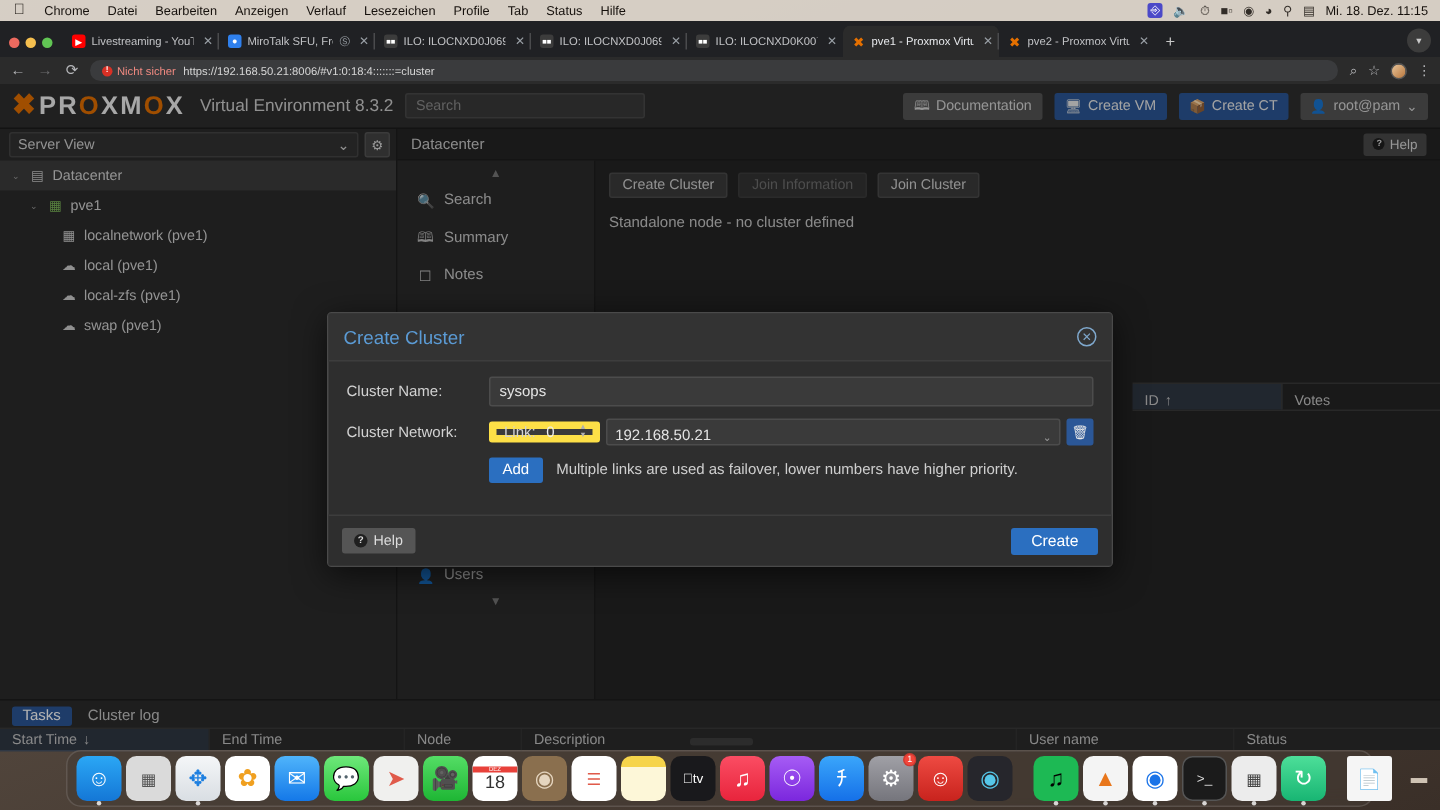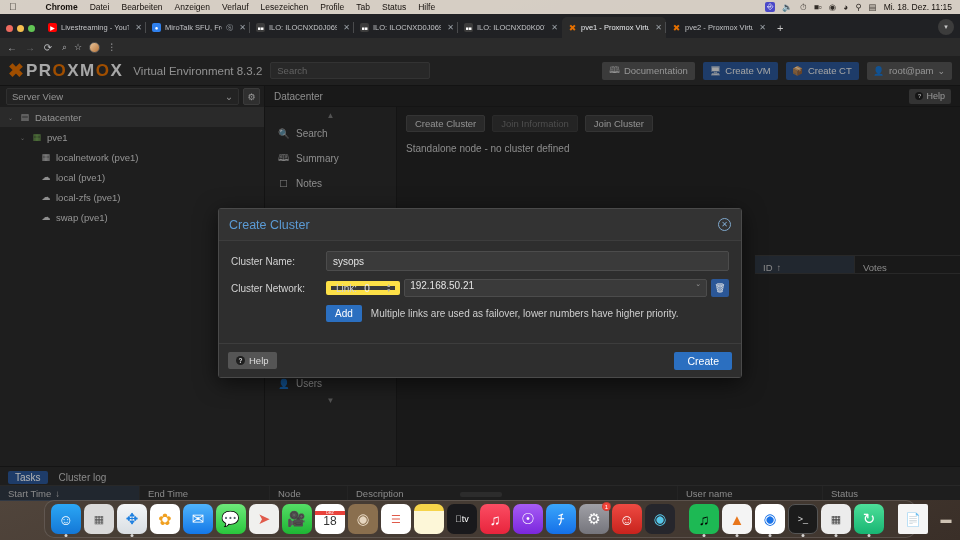--- a/index.html
+++ b/index.html
@@ -19,21 +19,21 @@
   
   .macbar {
     position: absolute; top: 0; left: 0; width: 960px; height: 14px;
     background: rgba(224,216,206,0.92);
     display: flex; align-items: center;
     font-size: 8.5px; color: #15100c;
     padding: 0 5px;
   }
   .macbar .apple { font-size: 10px; margin: 0 7px 0 4px; line-height: 1; }
   .macbar .mitem { padding: 0 6px; white-space: nowrap; }
-  .macbar .mitem.bold { font-weight: bold; margin-left: 16px; }
+  .macbar .mitem.bold { font-weight: normal; }
   .macbar .spacer { flex: 1; }
   .macbar .right { display: flex; align-items: center; gap: 7px; padding-right: 3px;}
   .macbar .right .si { font-size: 8.5px; opacity: .85; line-height: 1;}
   .macbar .hl {
     background: #4b49c8; color: #fff; border-radius: 2px;
     padding: 1px 2px; font-size: 8px; line-height: 1;
   }
   .macbar .clock { font-size: 8.5px; white-space: nowrap; }
 
   
@@ -260,21 +260,21 @@
     display: flex; align-items: center; font-size: 10px; color: #e0e0e0;
   }
   .linkbox .lbl { padding: 0 5px; color: #d2d2d2; }
   .linkbox .num { width: 22px; text-align: left; padding-left: 2px; color: #eee;}
   .linkbox .spin {
     display: flex; flex-direction: column; align-items: center; justify-content: center;
     width: 11px; font-size: 5px; color: #b0b0b0; line-height: 5px; padding-right: 2px;
   }
   .ipbox {
     flex: 1; height: 18px; background: #3a3a3a; border: 1px solid #4c4c4c; border-radius: 2px;
-    display: flex; align-items: flex-start; justify-content: space-between;
+    display: flex; align-items: flex-end; justify-content: space-between;
     padding: 0 5px; font-size: 10px; color: #e4e4e4;
   }
   .ipbox .cv { color: #9a9a9a; font-size: 7px; }
   .trash {
     width: 18px; height: 18px; background: #2b5797; border-radius: 2px;
     display: flex; align-items: center; justify-content: center; font-size: 9px; color: #e8e8e8;
   }
   .addrow { display: flex; align-items: center; gap: 9px; margin-left: 95px; }
   .addbtn {
     height: 17px; background: #2b6fc0; border-radius: 2px; color: #fff;
@@ -402,20 +402,27 @@
         </div>
       </div>
       <div class="newtab">+</div>
       <div class="tsspacer"></div>
       <div class="chevbtn">▾</div>
     </div>
     <div class="omnibar">
       <span class="navicon">←</span>
       <span class="navicon dim">→</span>
       <span class="navicon">⟳</span>
+      <div class="urlbox">
+        <span class="notsecure">
+          <span class="warn">!</span>
+          <span>Nicht sicher</span>
+        </span>
+        <span class="urltext">https://192.168.50.21:8006/#v1:0:18:4:::::::=cluster</span>
+      </div>
       <div class="ombtns">
         <span class="oi">⌕</span>
         <span class="oi">☆</span>
         <span class="avatar"></span>
         <span class="oi">⋮</span>
       </div>
     </div>
   </div>
 
   <div class="pmx">

